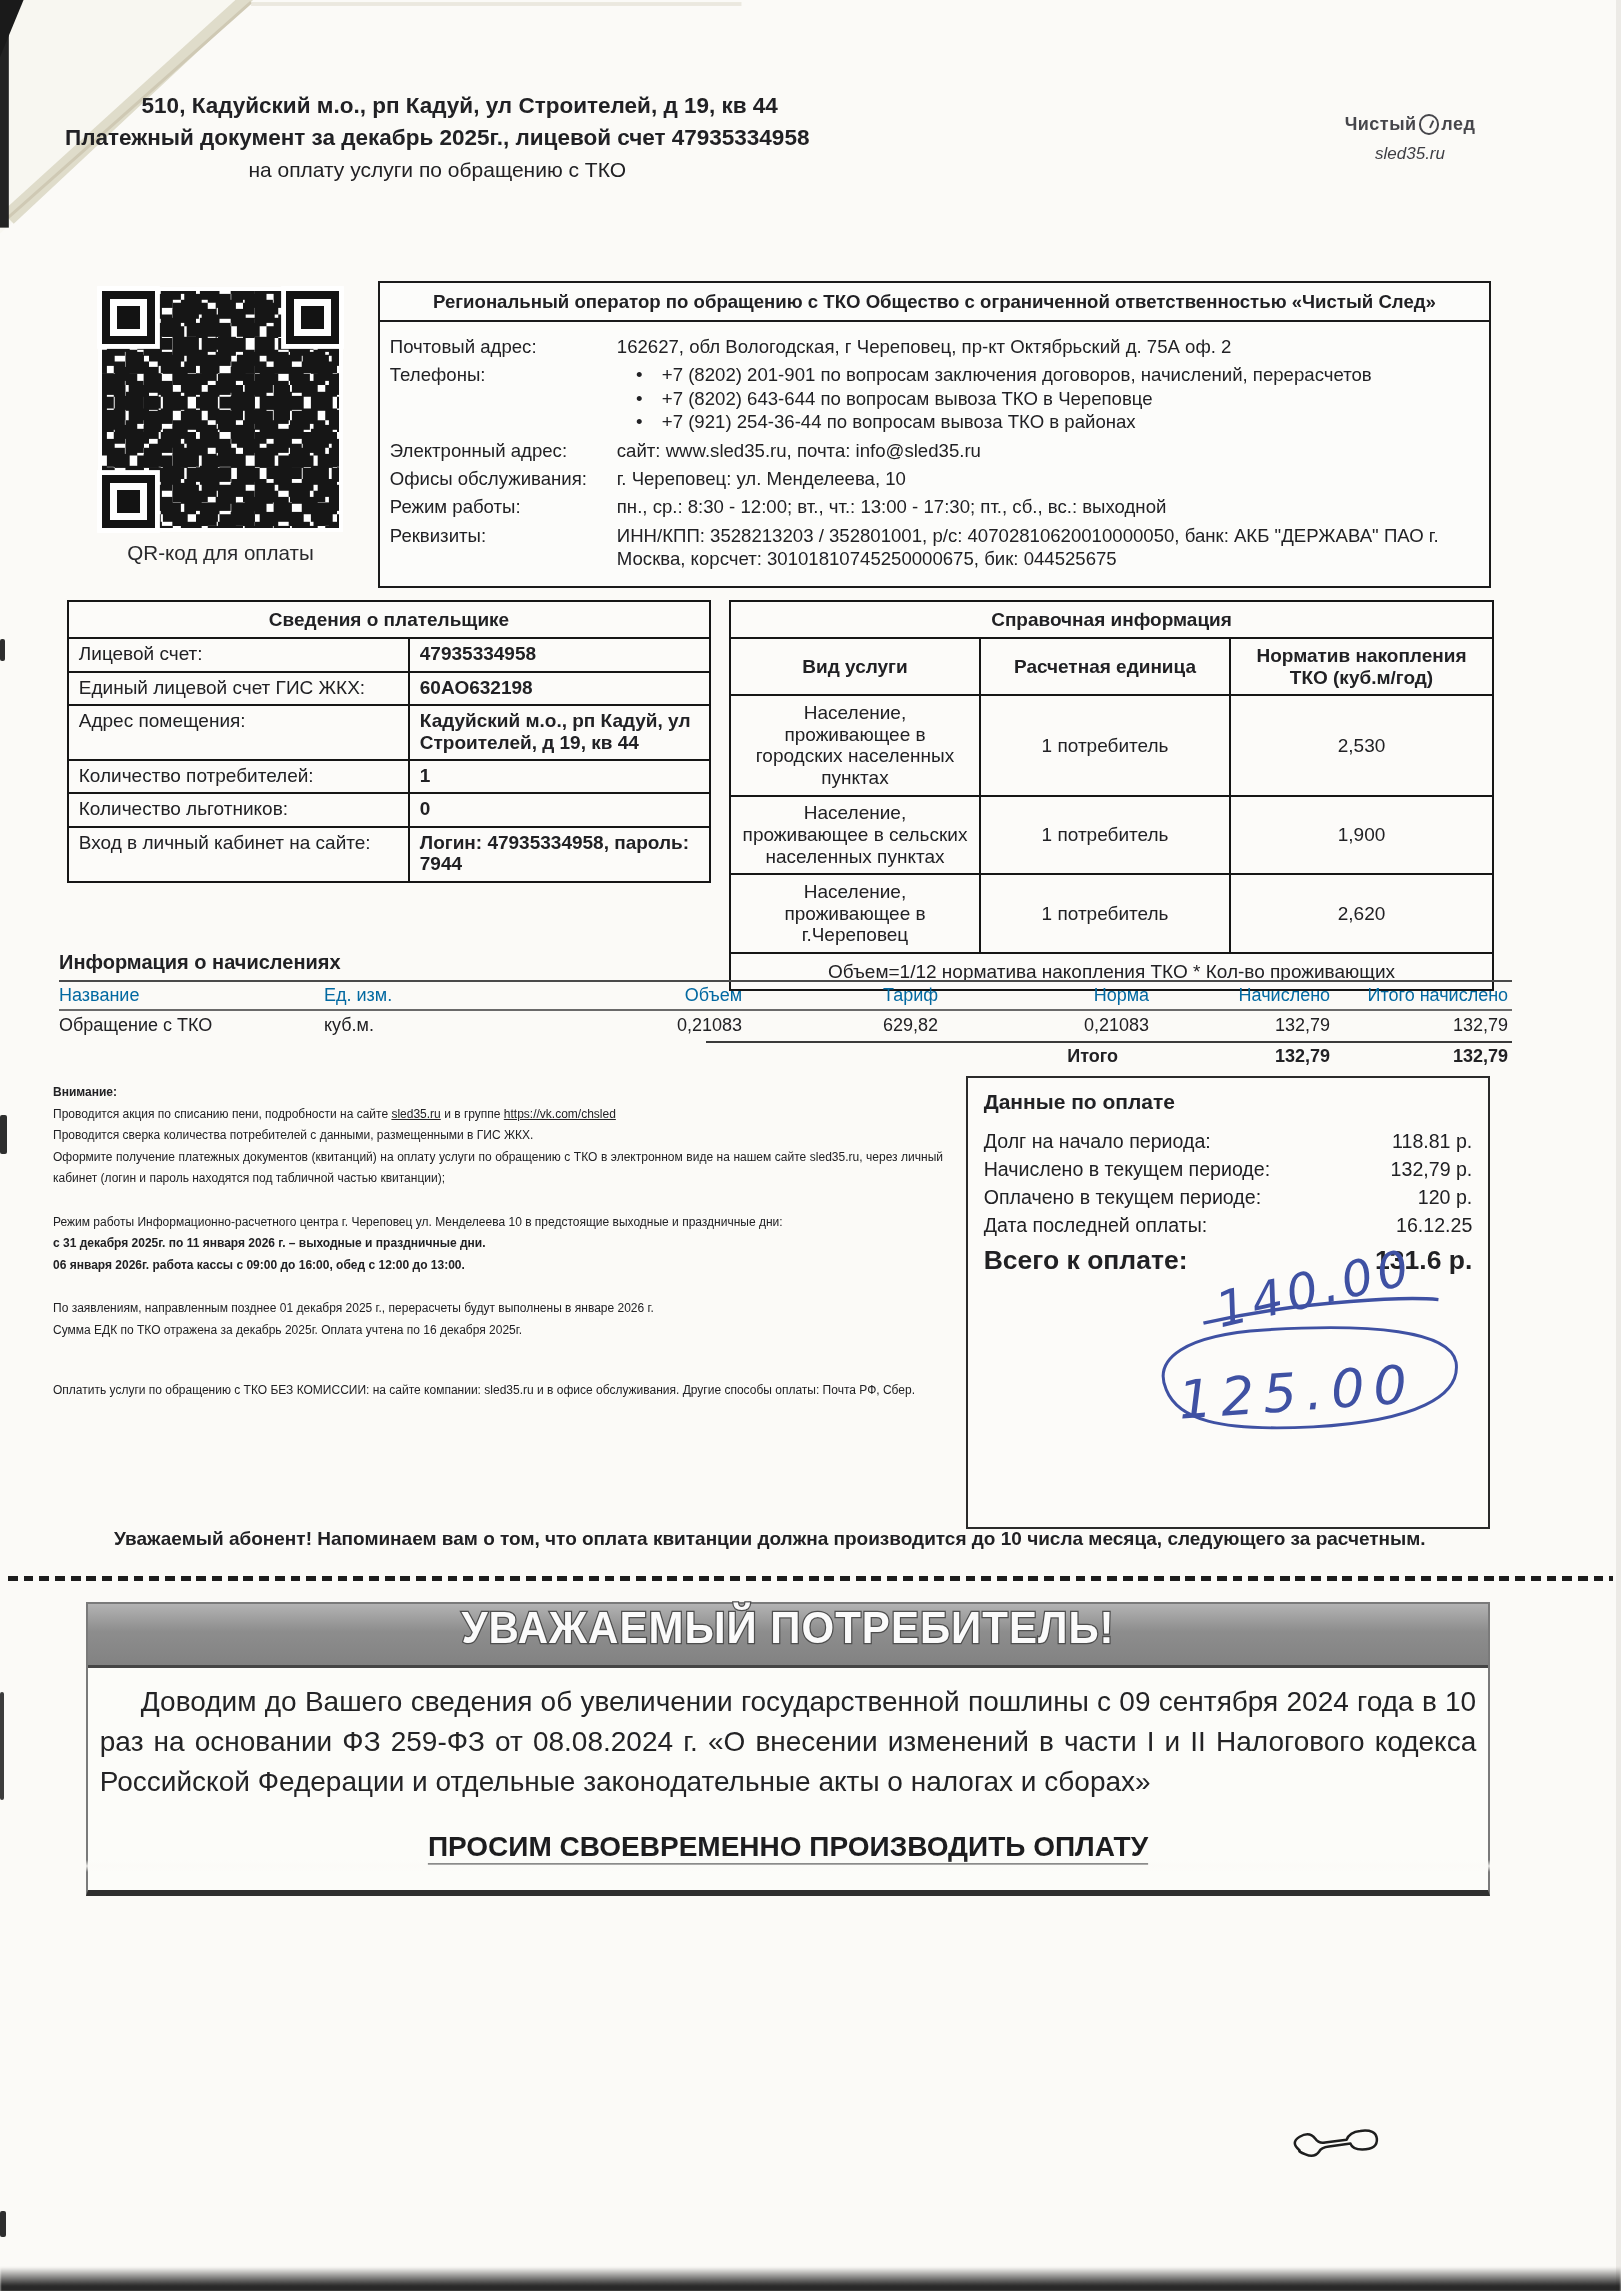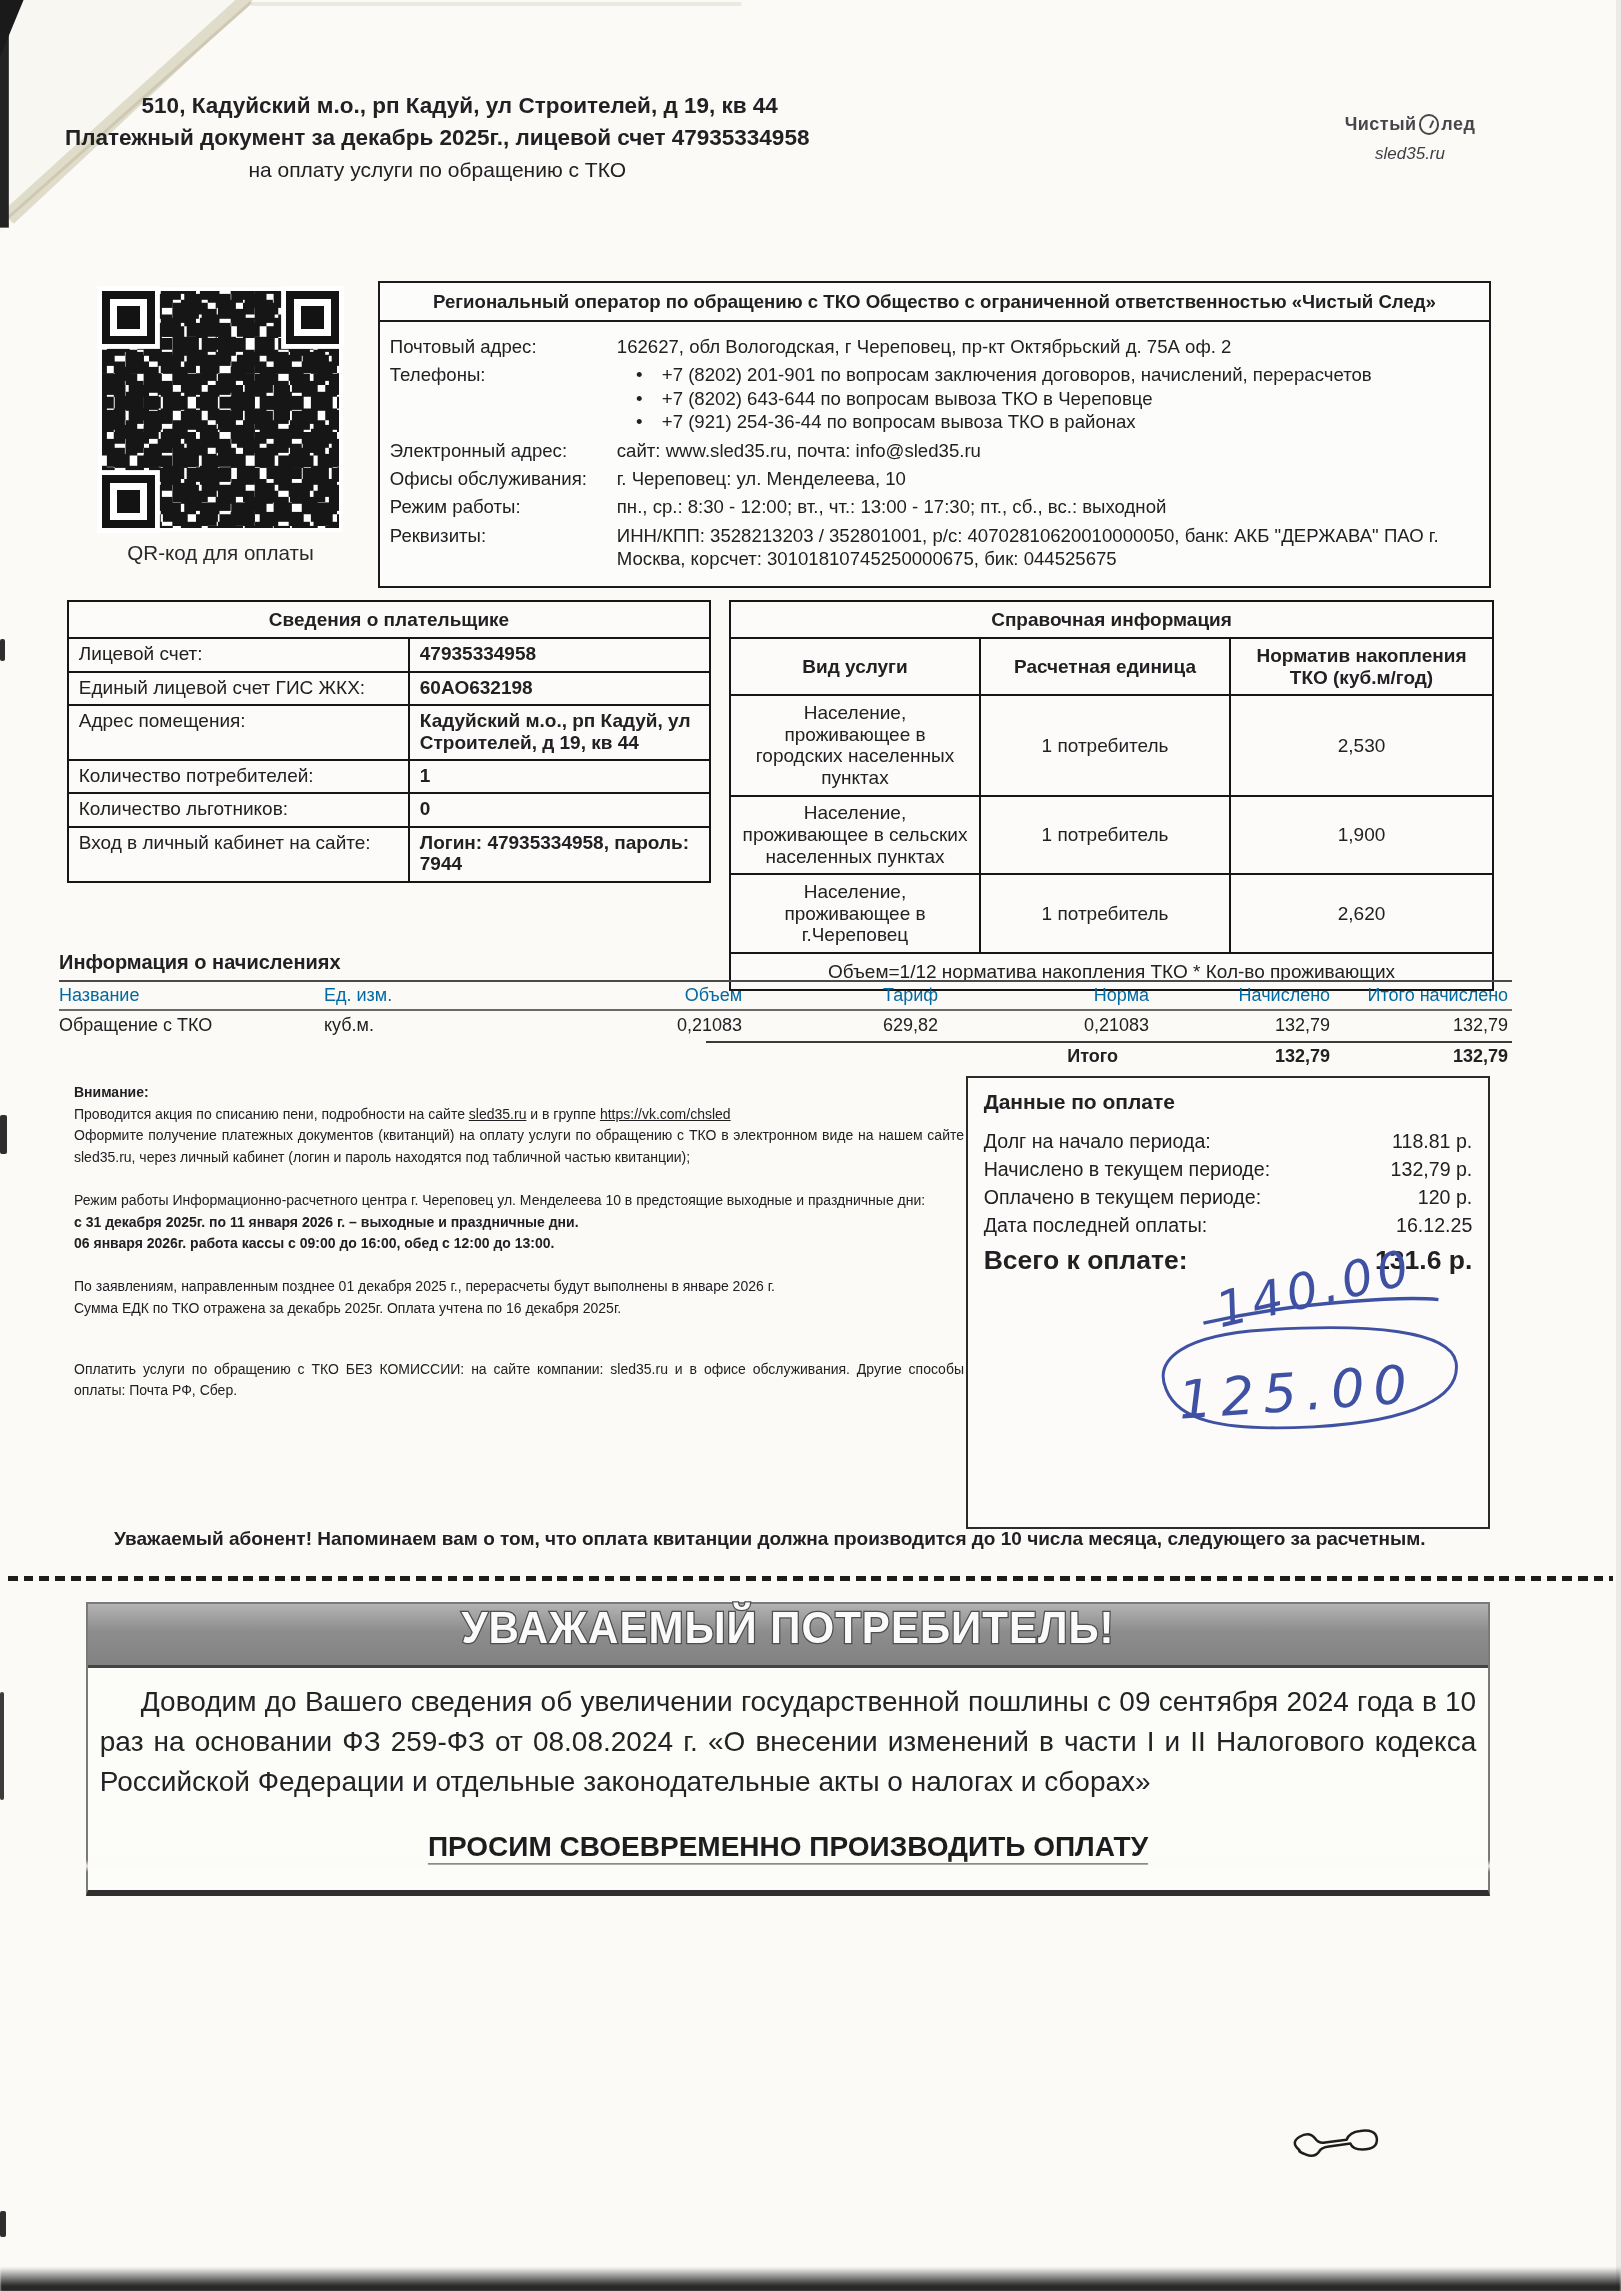--- a/index.html
+++ b/index.html
@@ -67,21 +67,21 @@
   .charges{position:absolute;left:59px;top:951px;width:1453px;z-index:2;}
   .ch-title{font-weight:bold;font-size:20px;margin-bottom:5.9px;}
   .ch-grid{display:grid;grid-template-columns:265px 304px 118px 196px 211px 181px 1fr;font-size:18px;line-height:21.6px;}
   .ch-head{border-top:2px solid #4a4a4a;border-bottom:2px solid #6a6a6a;color:#0369a1;padding:2.9px 0;}
   .ch-row{padding:3.9px 0;}
   .ch-c{padding-right:3.9px;}
   .num{text-align:right;}
   .ch-partline{height:0;border-top:2px solid #3a3a3a;margin-left:647px;}
   .ch-total{font-weight:bold;padding:2.9px 0;}
   
-  .att{position:absolute;left:74px;top:1082px;width:890px;z-index:2;font-size:14px;line-height:21.6px;text-align:justify;}
+  .att{position:absolute;left:53px;top:1082px;width:890px;z-index:2;font-size:12px;line-height:21.6px;text-align:justify;}
   .att p{margin:0;}
   .att .sp{height:21.6px;}
   .att .sp2{height:39px;}
   .bold{font-weight:bold;}
   .link{text-decoration:underline;}
   
   .pay{position:absolute;left:966px;top:1076px;width:524px;height:453px;border:2px solid #2b2b2b;box-sizing:border-box;padding:11.8px 15.7px;z-index:2;background:rgba(255,255,255,.3);}
   .pay-title{font-weight:bold;font-size:21px;margin-bottom:13.7px;}
   .pay-row{display:flex;justify-content:space-between;font-size:19.6px;line-height:28px;}
   .pay-total{display:flex;justify-content:space-between;font-weight:bold;font-size:26.5px;margin-top:5.9px;}
@@ -269,20 +269,21 @@
         <div class="ch-c"></div>
       <div class="ch-c num" style="padding-right:35px;">Итого</div>
       <div class="ch-c num">132,79</div>
       <div class="ch-c num">132,79</div>
     </div>
   </div>
 
   <div class="att">
     <p class="bold">Внимание:</p>
     <p><span>Проводится акция по списанию пени, подробности на сайте </span><span class="link">sled35.ru</span><span> и в группе </span><span class="link">https://vk.com/chsled</span></p>
+    <p>Проводится сверка количества потребителей с данными, размещенными в ГИС ЖКХ.</p>
     <p>Оформите получение платежных документов (квитанций) на оплату услуги по обращению с ТКО в электронном виде на нашем сайте sled35.ru, через личный кабинет (логин и пароль находятся под табличной частью квитанции);</p>
     <div class="sp"></div>
     <p>Режим работы Информационно-расчетного центра г. Череповец ул. Менделеева 10 в предстоящие выходные и праздничные дни:</p>
     <p class="bold">с 31 декабря 2025г. по 11  января 2026 г. – выходные и праздничные дни.</p>
     <p class="bold">06 января 2026г. работа кассы с 09:00 до 16:00, обед с 12:00 до 13:00.</p>
     <div class="sp"></div>
     <p>По заявлениям, направленным позднее 01 декабря 2025 г., перерасчеты будут выполнены в январе 2026 г.</p>
     <p>Сумма ЕДК по ТКО отражена за декабрь 2025г. Оплата учтена по 16 декабря 2025г.</p>
     <div class="sp2"></div>
     <p>Оплатить услуги по обращению с ТКО БЕЗ КОМИССИИ: на сайте компании: sled35.ru и в офисе обслуживания. Другие способы оплаты: Почта РФ, Сбер.</p>

